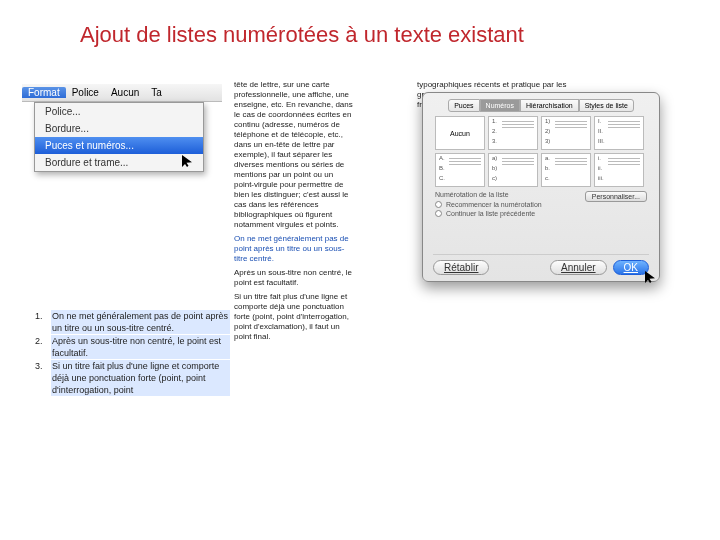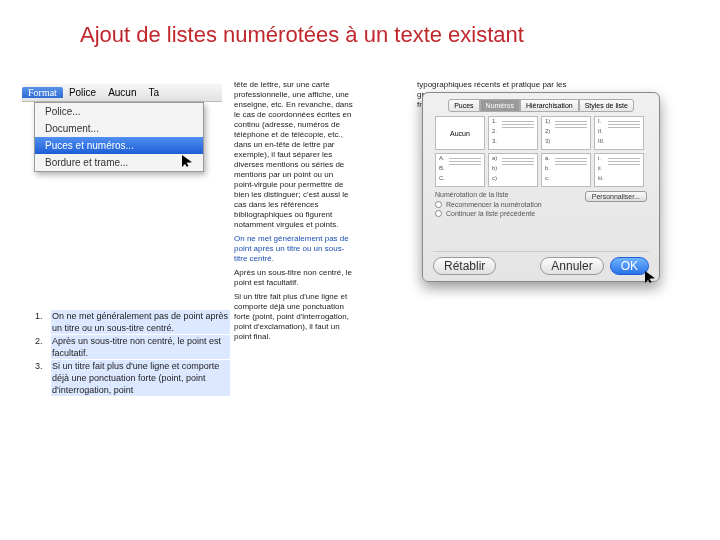--- a/index.html
+++ b/index.html
@@ -1,21 +1,21 @@
 <!DOCTYPE html>
 <html><head>
 <meta charset="utf-8">
 <style>
   * { box-sizing: border-box; margin: 0; padding: 0; }
   body { font-family: "Lucida Grande", Arial, sans-serif; width: 720px; height: 540px; background: #fff; position: relative; overflow: hidden; }
   .title { font-size: 22px; color: #c0272d; position: absolute; top: 22px; left: 80px; font-family: Arial, sans-serif; }
   .screenshot-area { position: absolute; top: 80px; left: 22px; width: 640px; height: 210px; }
   .menubar { position: absolute; top: 4px; left: 0; width: 200px; height: 18px; background: linear-gradient(#f6f6f6,#e2e2e2); border-bottom: 1px solid #bbb; font-size: 10px; display: flex; align-items: center; }
   .menubar span { padding: 0 6px; }
-  .menubar .active { background: linear-gradient(#5a93e6,#2e6cd7); color: #fff; border-radius: 2px 2px 0 0; font-family: Liberation Serif, serif; }
+  .menubar .active { background: linear-gradient(#5a93e6,#2e6cd7); color: #fff; border-radius: 2px 2px 0 0; }
   .dropdown { position: absolute; top: 22px; left: 12px; width: 170px; background: #f4f4f4; border: 1px solid #999; box-shadow: 2px 3px 6px rgba(0,0,0,.3); font-size: 10px; }
   .dropdown .item { padding: 3px 10px; color: #333; }
   .dropdown .item.hl { background: linear-gradient(#4f8ff0,#1d5ed8); color: #fff; }
   .doc-col { position: absolute; top: 0; font-size: 8px; line-height: 10px; color: #222; }
   .doc-col.c1 { left: 212px; width: 120px; }
   .doc-col.c2 { left: 395px; width: 165px; }
   .doc-col p { margin-bottom: 4px; }
   .doc-col .blue { color: #1a4fb3; }
   .dialog { position: absolute; top: 12px; left: 400px; width: 238px; height: 190px; background: linear-gradient(#f0f0f0,#e4e4e4); border: 1px solid #888; border-radius: 6px; box-shadow: 0 6px 14px rgba(0,0,0,.4); }
   .dialog .dtitle { text-align: center; font-size: 9px; padding: 4px 0; color: #333; border-bottom: 1px solid #c8c8c8; background: linear-gradient(#f8f8f8,#e8e8e8); }
@@ -26,21 +26,21 @@
   .tabs span.sel { background: #9a9a9a; color: #fff; }
   .grid { display: grid; grid-template-columns: repeat(4, 50px); grid-template-rows: repeat(2, 34px); gap: 3px; margin: 4px auto; width: 212px; }
   .cell { background: #fff; border: 1px solid #bbb; font-size: 7px; padding: 2px 3px; position: relative; }
   .cell .ln { height: 1px; background: #bbb; margin: 2px 0 2px 10px; }
   .cell .lab { position: absolute; left: 3px; font-size: 6px; color: #555; }
   .listopts { font-size: 7px; color: #555; margin: 6px 12px; }
   .listopts .row { display: flex; align-items: center; gap: 4px; margin: 2px 0; }
   .radio { width: 7px; height: 7px; border: 1px solid #888; border-radius: 50%; background: #fff; }
   .personn { font-size: 7px; background: linear-gradient(#fafafa,#ddd); border: 1px solid #999; border-radius: 3px; padding: 1px 6px; color: #333; }
   .dlg-bottom { position: absolute; bottom: 6px; left: 10px; right: 10px; display: flex; justify-content: space-between; align-items: center; border-top: 1px solid #ccc; padding-top: 5px; }
-  .pill { font-size: 12px; border: 1px solid #999; border-radius: 10px; padding: 1px 10px; background: linear-gradient(#fdfdfd,#e0e0e0); color: #333; }
+  .pill { font-size: 10px; border: 1px solid #999; border-radius: 10px; padding: 1px 10px; background: linear-gradient(#fdfdfd,#e0e0e0); color: #333; text-decoration: underline; }
   .pill.ok { background: linear-gradient(#6fb3ff,#2a73e8); color: #fff; border-color: #1d5ed8; text-align: right; }
   .bottom-list { position: absolute; top: 310px; left: 35px; width: 195px; font-size: 9px; line-height: 12px; color: #222; }
   .bottom-list .row { display: flex; margin-bottom: 1px; }
   .bottom-list .num { width: 16px; flex-shrink: 0; }
   .bottom-list .txt { background: #dbe8ff; padding: 0 1px; }
   .cursor { position: absolute; width: 0; height: 0; }
   .cursor::after { content: ""; position: absolute; width: 10px; height: 12px; background: #000; clip-path: polygon(0 0, 0 100%, 30% 75%, 50% 100%, 65% 90%, 45% 65%, 100% 60%); }
   .persrow { display:flex; justify-content:space-between; align-items:flex-start; margin:4px 12px 0; }
 </style>
 </head>
@@ -52,21 +52,21 @@
 
   <div class="menubar">
     <span class="active">Format</span>
     <span>Police</span>
     <span>Aucun</span>
     <span>Ta</span>
   </div>
 
   <div class="dropdown">
     <div class="item">Police...</div>
-    <div class="item">Document...</div>
+    <div class="item">Bordure...</div>
     <div class="item hl">Puces et numéros...</div>
     <div class="item">Bordure et trame...</div>
   </div>
   <div class="cursor" style="top:75px; left:160px;"></div>
 
   <div class="doc-col c1">
     <p>tête de lettre, sur une carte professionnelle, une affiche, une enseigne, etc. En revanche, dans le cas de coordonnées écrites en continu (adresse, numéros de téléphone et de télécopie, etc., dans un en-tête de lettre par exemple), il faut séparer les diverses mentions ou séries de mentions par un point ou un point-virgule pour permettre de bien les distinguer; c'est aussi le cas dans les références bibliographiques où figurent notamment virgules et points.</p>
     <p class="blue">On ne met généralement pas de point après un titre ou un sous-titre centré.</p>
     <p>Après un sous-titre non centré, le point est facultatif.</p>
     <p>Si un titre fait plus d'une ligne et comporte déjà une ponctuation forte (point, point d'interrogation, point d'exclamation), il faut un point final.</p>

